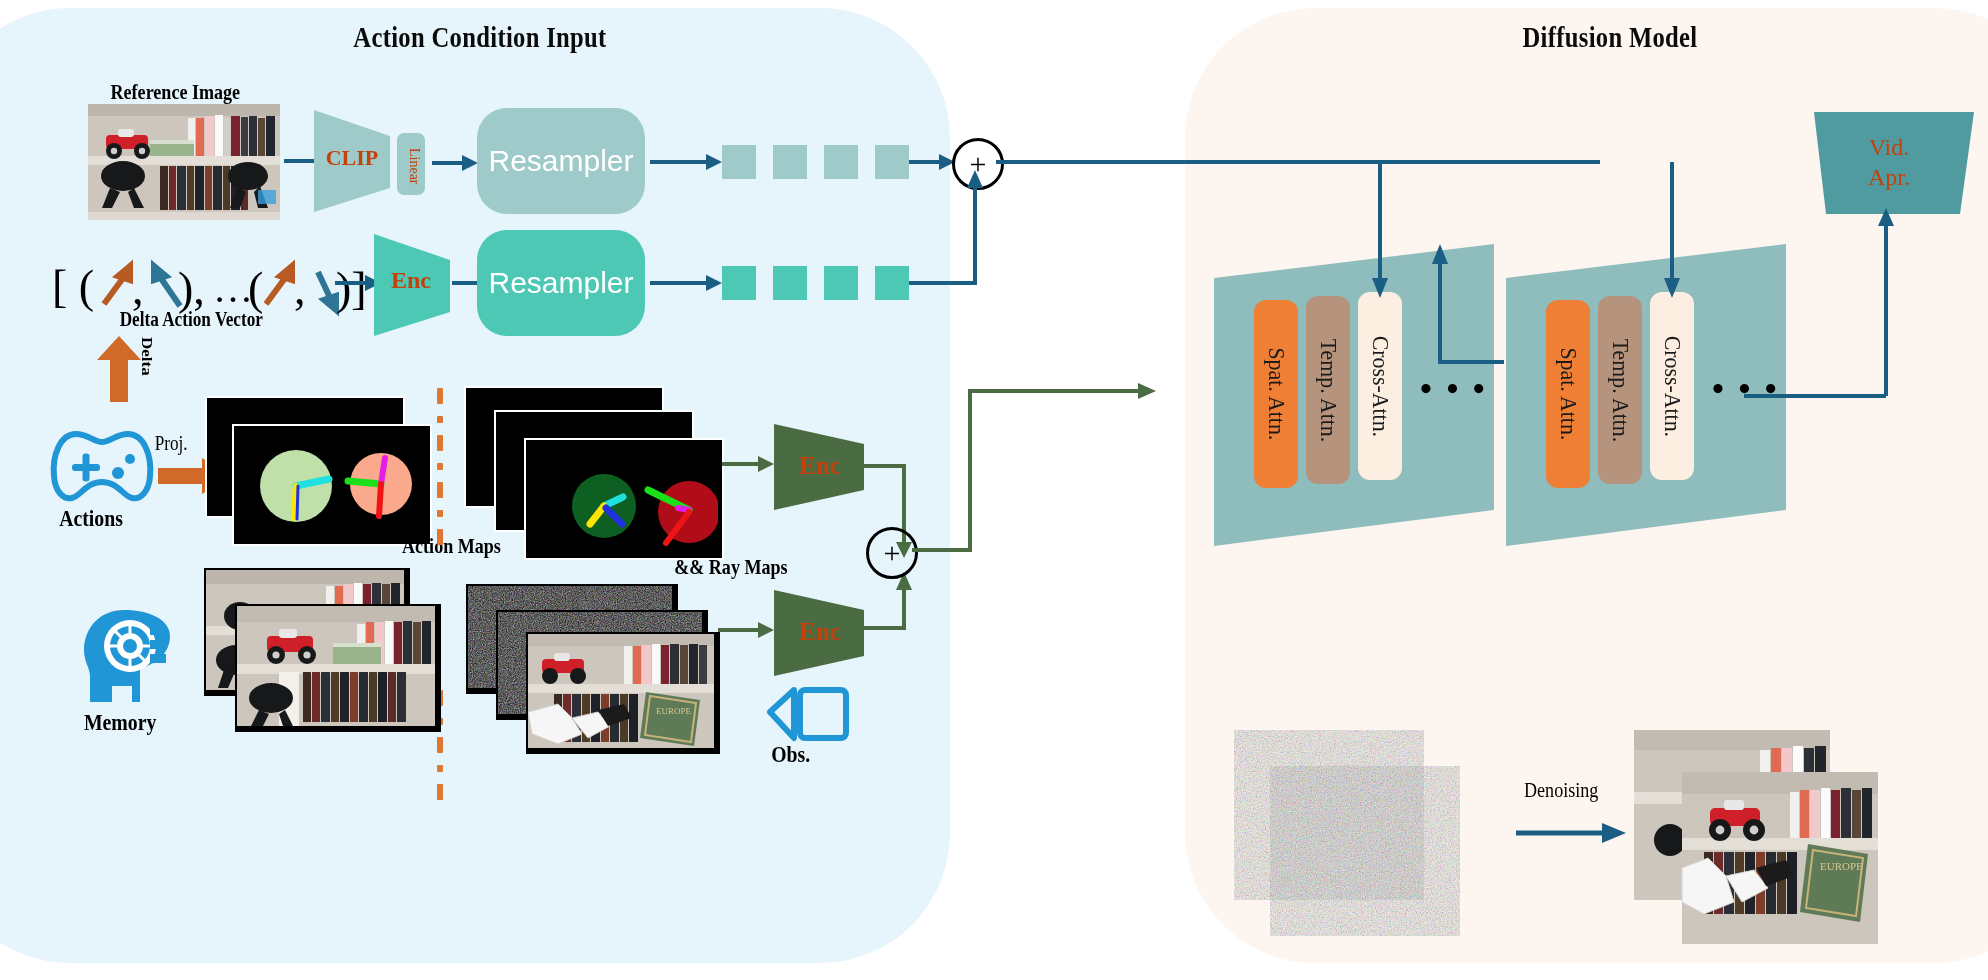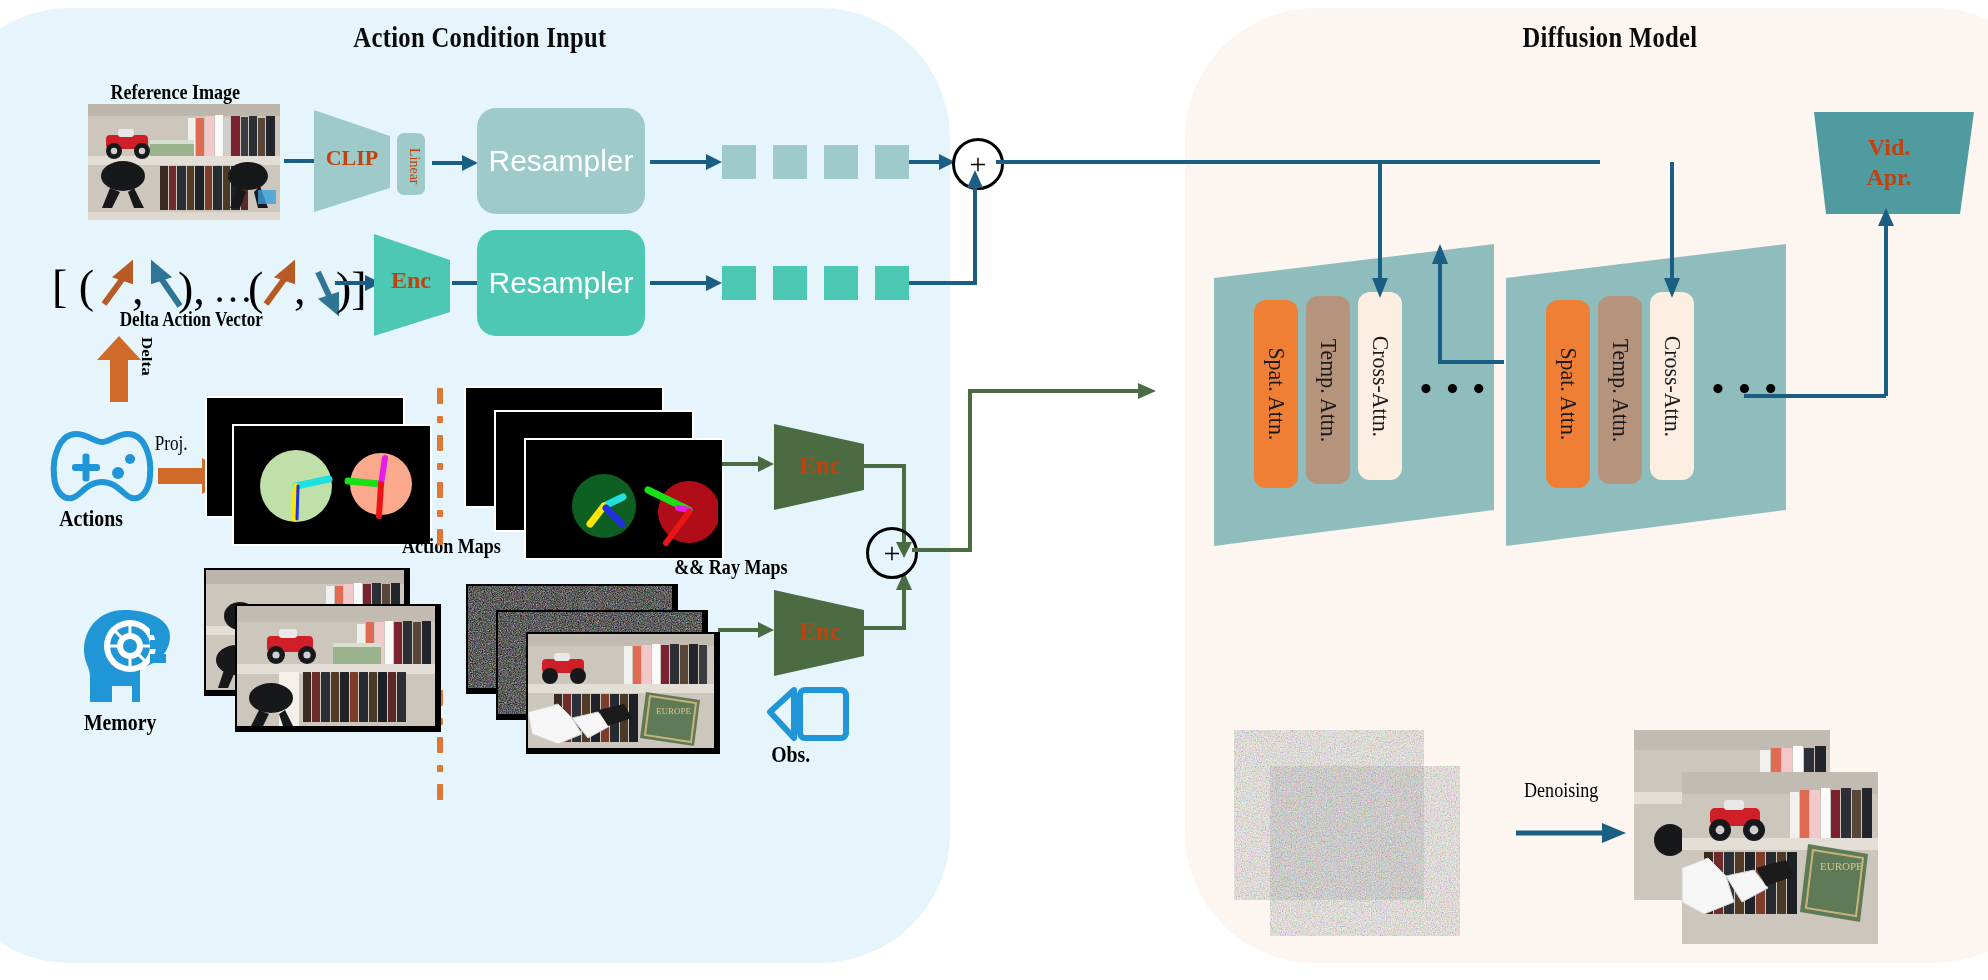--- a/index.html
+++ b/index.html
@@ -8,21 +8,21 @@
   .abs{position:absolute;}
 
   
   #left-panel{left:-60px;top:8px;width:1010px;height:955px;
       background:#e6f4fb;border-radius:130px;}
   #right-panel{left:1185px;top:8px;width:880px;height:955px;
       background:#fdf6f0;border-radius:130px;}
 
   .panel-title{font-weight:bold;font-size:30px;color:#0b0b0b;letter-spacing:.4px;
       text-align:center;transform:scaleX(.82);}
-  .rrect{position:absolute;border-radius:19px;display:flex;align-items:center;
+  .rrect{position:absolute;border-radius:30px;display:flex;align-items:center;
       justify-content:center;color:#fff;}
   .token{position:absolute;}
   .label{position:absolute;font-weight:bold;color:#000;transform:scaleX(.86);}
   .whitelabel{color:#c2410c;}
 
   .vert{writing-mode:vertical-rl;text-orientation:mixed;}
 
   .photo{position:absolute;background:#c9c2ba;overflow:hidden;}
   .plus{position:absolute;border:3px solid #000;border-radius:50%;
       background:transparent;display:flex;align-items:center;justify-content:center;
@@ -550,21 +550,21 @@
   <path d="M676 12" stroke="#1b5e83" stroke-width="4" fill="none"></path>
 </svg>
 <svg class="abs" style="left:1660px;top:150px;" width="30" height="160">
   <path d="M12 12 L12 130" stroke="#1b5e83" stroke-width="4" fill="none"></path>
   <polygon points="4,128 12,148 20,128" fill="#1b5e83"></polygon>
 </svg>
 
 <svg class="abs" style="left:1800px;top:110px;" width="176" height="108">
   <polygon points="14,2 174,2 160,104 26,104" fill="#4f9ba0"></polygon>
 </svg>
-<div class="abs whitelabel" style="left:1830px;top:132px;width:118px;text-align:center;font-size:24px;font-weight:bold;line-height:1.25;font-family:'Liberation Serif',serif;">
+<div class="abs whitelabel" style="left:1830px;top:132px;width:118px;text-align:center;font-size:24px;font-weight:normal;line-height:1.25;font-family:'Liberation Serif',serif;">
   <div>Vid.</div>
   <div>Apr.</div>
 </div>
 
 <svg class="abs" style="left:1716px;top:200px;" width="190" height="200">
   <path d="M170 196 L170 26" stroke="#1b5e83" stroke-width="4" fill="none"></path>
   <polygon points="162,26 170,8 178,26" fill="#1b5e83"></polygon>
   <path d="M170 196 L28 196" stroke="#1b5e83" stroke-width="4" fill="none"></path>
 </svg>
 

